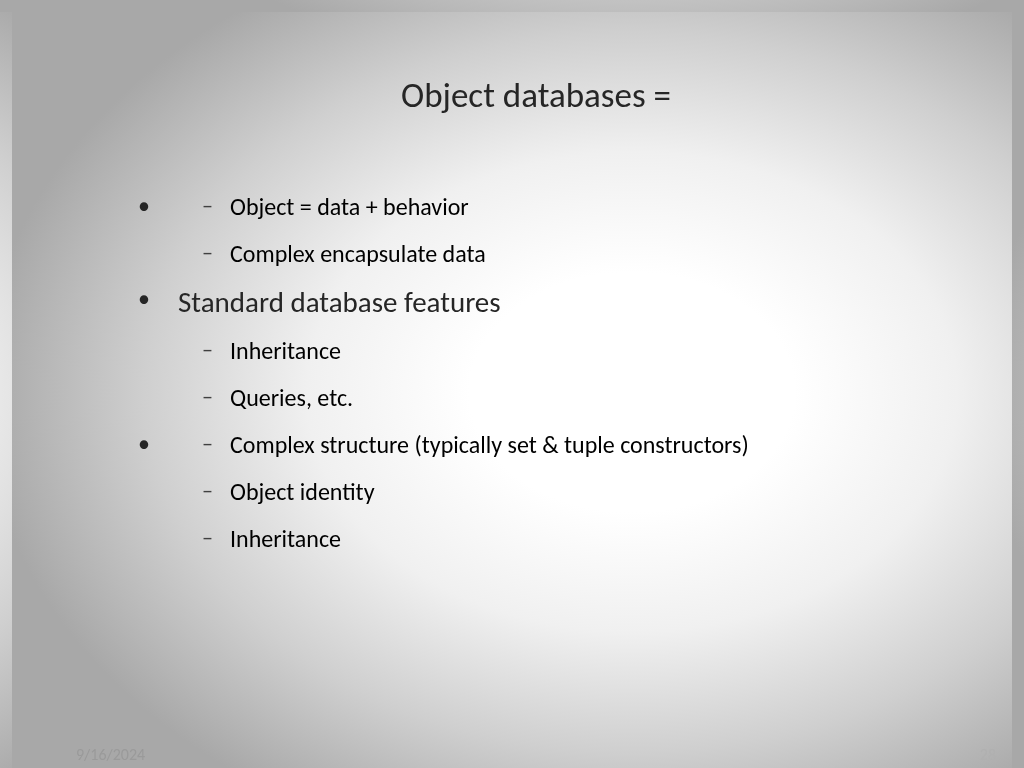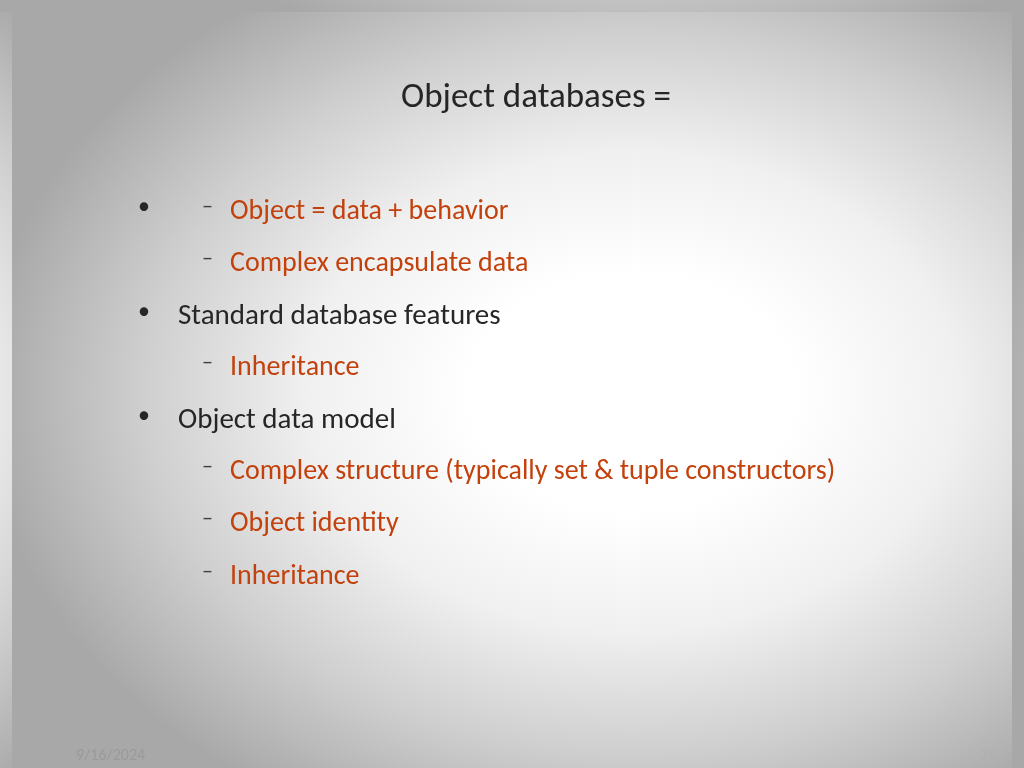--- a/index.html
+++ b/index.html
@@ -49,22 +49,22 @@
       color: #262626;
     }
     ul.level2 {
       list-style: none;
       margin-top: 2px;
       margin-bottom: 6px;
     }
     ul.level2 > li {
       position: relative;
       padding-left: 40px;
-      font-size: 28px;
-      color: #c2410c;
+      font-size: 24px;
+      color: #000000;
       line-height: 1.45;
     }
     ul.level2 > li::before {
       content: "–";
       position: absolute;
       left: 12px;
       top: 0;
       font-size: 22px;
       color: #404040;
     }
@@ -95,24 +95,24 @@
     <li>
       <ul class="level2">
         <li>Object = data + behavior</li>
         <li>Complex encapsulate data</li>
       </ul>
     </li>
     <li>
       <span>Standard database features</span>
       <ul class="level2">
         <li>Inheritance</li>
+        <li>Queries, etc.</li>
       </ul>
     </li>
     <li>
-      <span>Object data model</span>
       <ul class="level2">
         <li>Complex structure (typically set &amp; tuple constructors)</li>
         <li>Object identity</li>
         <li>Inheritance</li>
       </ul>
     </li>
   </ul>
 </div>
 
 <div class="footer-date">9/16/2024</div>

